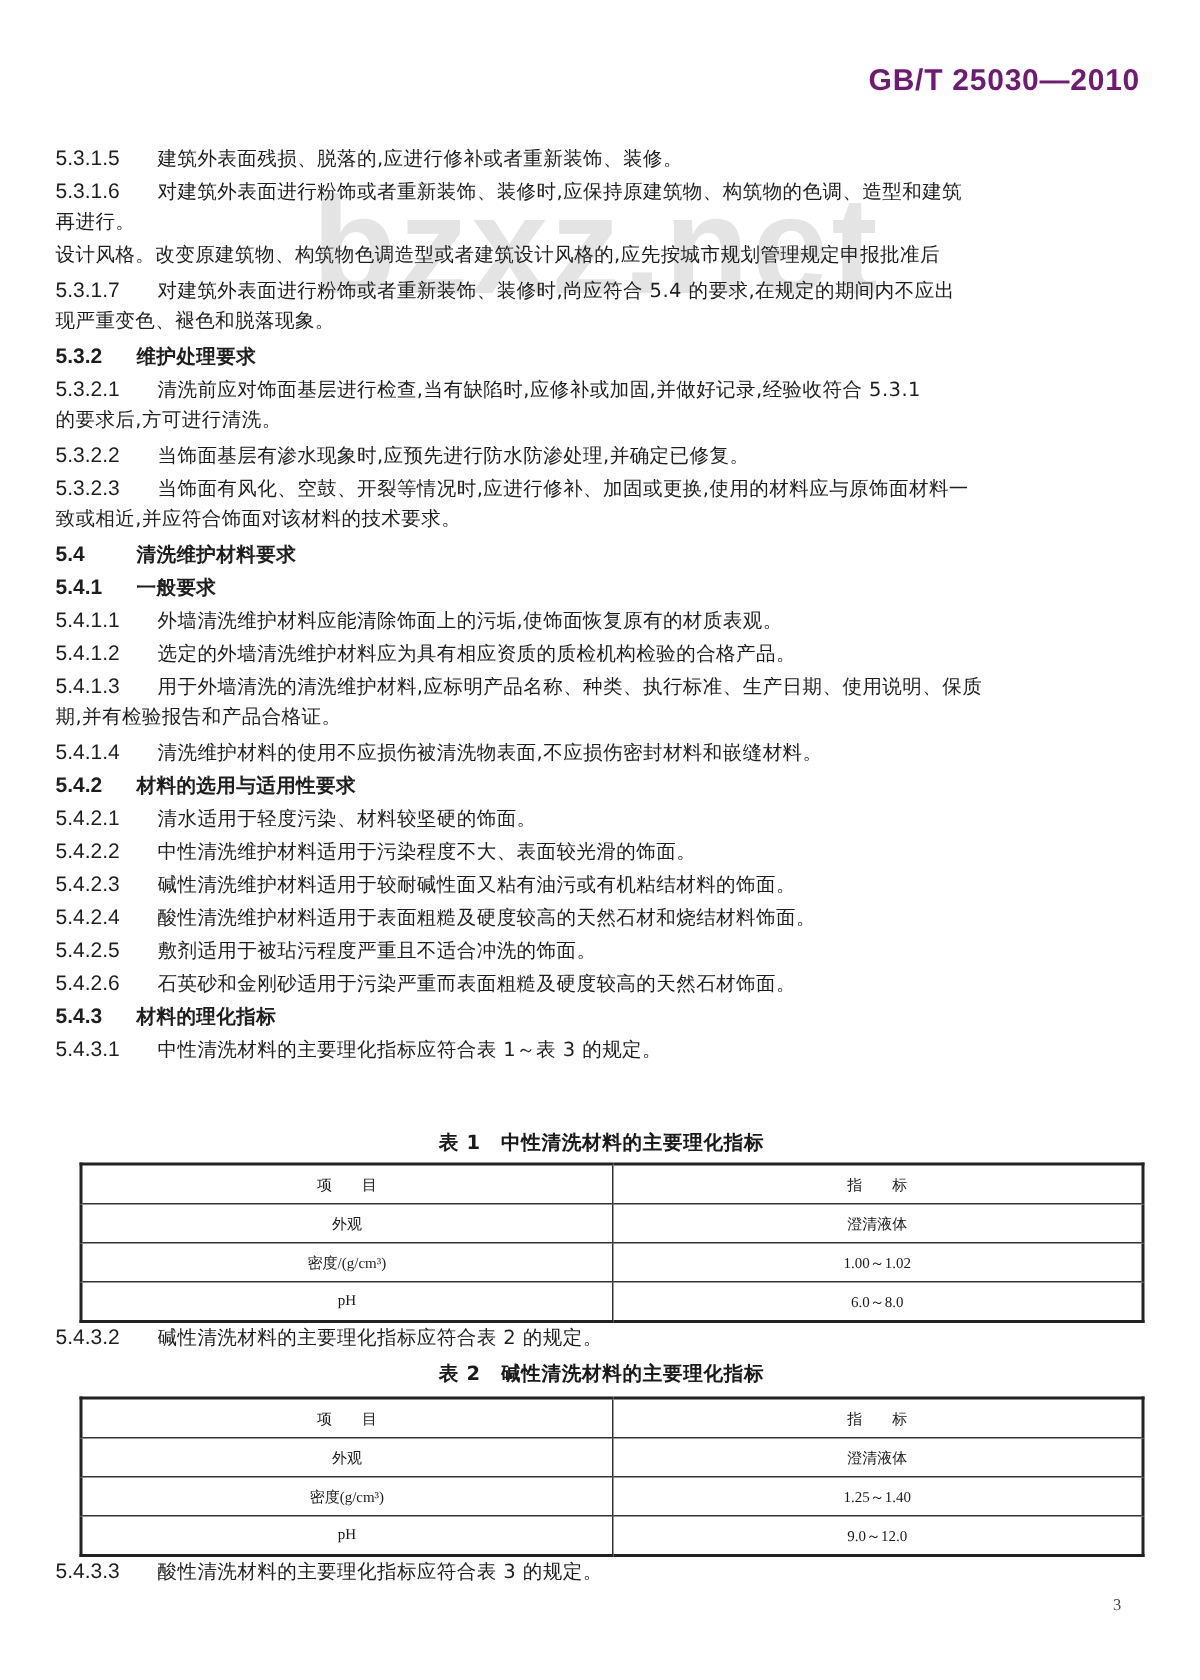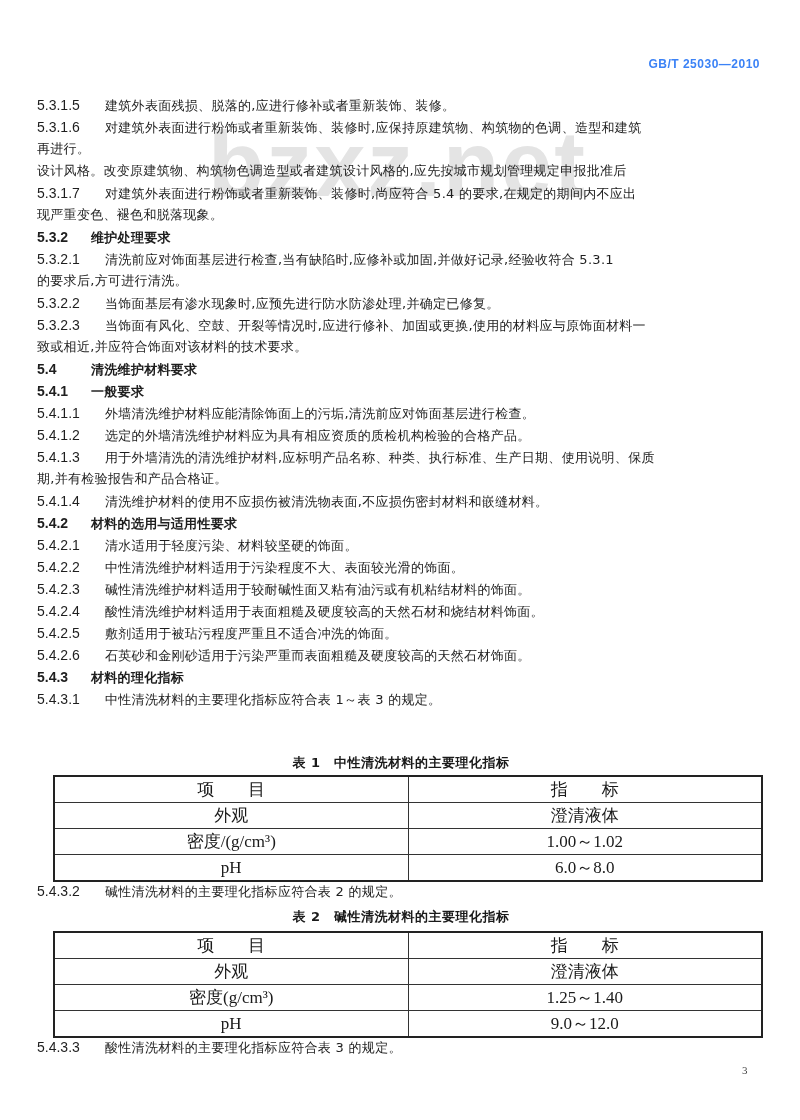--- a/index.html
+++ b/index.html
@@ -1,31 +1,31 @@
 <!DOCTYPE html>
 <html><head>
 <meta charset="utf-8">
 <style>
   html, body { margin:0; padding:0; }
   body { width:800px; height:1120px; background:#ffffff; position:relative; overflow:hidden;
          font-family:"DejaVu Sans", sans-serif; color:#1a1a1a; }
-  .hdr { position:absolute; top:57px; right:40px; font-family:"Liberation Sans", sans-serif;
-         font-weight:bold; font-size:12px; letter-spacing:0.5px; color:#3b82f6; }
+  .hdr { position:absolute; top:43px; right:40px; font-family:"Liberation Sans", sans-serif;
+         font-weight:bold; font-size:20px; letter-spacing:0.5px; color:#701a75; }
   .watermark { position:absolute; left:208px; top:118px; font-family:"Liberation Sans", sans-serif;
                font-weight:bold; font-size:92px; color:#e4e4e4; letter-spacing:2px; z-index:0;
                line-height:1; }
   .body { position:absolute; left:37px; top:94px; width:728px; z-index:1; }
   .line { font-size:13px; line-height:22px; height:22px; white-space:nowrap; color:#1e1e1e; }
   .num { display:inline-block; min-width:68px; font-family:Liberation Sans, sans-serif; font-size:14px; }
   .num.sub { min-width:54px; }
   .h .num, .h .txt { font-weight:bold; }
   .txt { letter-spacing:0.3px; }
   .tcaption { text-align:center; font-weight:bold; font-size:13px; height:22px; line-height:22px; letter-spacing:0.5px; }
   table.dt { position:absolute; left:53px; width:710px; border-collapse:collapse; z-index:1; }
-  table.dt td { border:1px solid #333; height:25px; text-align:center; font-size:17px; padding:0; width:50%; }
+  table.dt td { border:1px solid #333; height:25px; text-align:center; font-size:10px; padding:0; width:50%; }
   table.dt tr:first-child td { border-top:2px solid #222; }
   table.dt tr:last-child td { border-bottom:2px solid #222; }
   table.dt td:first-child { border-left:2px solid #222; }
   table.dt td:last-child { border-right:2px solid #222; }
   .valfont { font-family:"Liberation Serif", serif; font-size:12px; }
   .pageno { position:absolute; left:742px; top:1064px; font-family:"Liberation Serif", serif; font-size:11px; color:#444; }
   .abs { position:absolute; left:37px; width:728px; z-index:1; }
 </style>
 </head>
 <body>
@@ -41,21 +41,21 @@
     <div class="line"><span class="num">5.3.1.7</span><span class="txt">对建筑外表面进行粉饰或者重新装饰、装修时,尚应符合 5.4 的要求,在规定的期间内不应出</span></div>
     <div class="line"><span class="txt">现严重变色、褪色和脱落现象。</span></div>
     <div class="line h"><span class="num sub">5.3.2</span><span class="txt">维护处理要求</span></div>
     <div class="line"><span class="num">5.3.2.1</span><span class="txt">清洗前应对饰面基层进行检查,当有缺陷时,应修补或加固,并做好记录,经验收符合 5.3.1</span></div>
     <div class="line"><span class="txt">的要求后,方可进行清洗。</span></div>
     <div class="line"><span class="num">5.3.2.2</span><span class="txt">当饰面基层有渗水现象时,应预先进行防水防渗处理,并确定已修复。</span></div>
     <div class="line"><span class="num">5.3.2.3</span><span class="txt">当饰面有风化、空鼓、开裂等情况时,应进行修补、加固或更换,使用的材料应与原饰面材料一</span></div>
     <div class="line"><span class="txt">致或相近,并应符合饰面对该材料的技术要求。</span></div>
     <div class="line h"><span class="num sub">5.4</span><span class="txt">清洗维护材料要求</span></div>
     <div class="line h"><span class="num sub">5.4.1</span><span class="txt">一般要求</span></div>
-    <div class="line"><span class="num">5.4.1.1</span><span class="txt">外墙清洗维护材料应能清除饰面上的污垢,清洗前应对饰面基层进行检查。</span></div>
+    <div class="line"><span class="num">5.4.1.1</span><span class="txt">外墙清洗维护材料应能清除饰面上的污垢,使饰面恢复原有的材质表观。</span></div>
     <div class="line"><span class="num">5.4.1.2</span><span class="txt">选定的外墙清洗维护材料应为具有相应资质的质检机构检验的合格产品。</span></div>
     <div class="line"><span class="num">5.4.1.3</span><span class="txt">用于外墙清洗的清洗维护材料,应标明产品名称、种类、执行标准、生产日期、使用说明、保质</span></div>
     <div class="line"><span class="txt">期,并有检验报告和产品合格证。</span></div>
     <div class="line"><span class="num">5.4.1.4</span><span class="txt">清洗维护材料的使用不应损伤被清洗物表面,不应损伤密封材料和嵌缝材料。</span></div>
     <div class="line h"><span class="num sub">5.4.2</span><span class="txt">材料的选用与适用性要求</span></div>
     <div class="line"><span class="num">5.4.2.1</span><span class="txt">清水适用于轻度污染、材料较坚硬的饰面。</span></div>
     <div class="line"><span class="num">5.4.2.2</span><span class="txt">中性清洗维护材料适用于污染程度不大、表面较光滑的饰面。</span></div>
     <div class="line"><span class="num">5.4.2.3</span><span class="txt">碱性清洗维护材料适用于较耐碱性面又粘有油污或有机粘结材料的饰面。</span></div>
     <div class="line"><span class="num">5.4.2.4</span><span class="txt">酸性清洗维护材料适用于表面粗糙及硬度较高的天然石材和烧结材料饰面。</span></div>
     <div class="line"><span class="num">5.4.2.5</span><span class="txt">敷剂适用于被玷污程度严重且不适合冲洗的饰面。</span></div>

